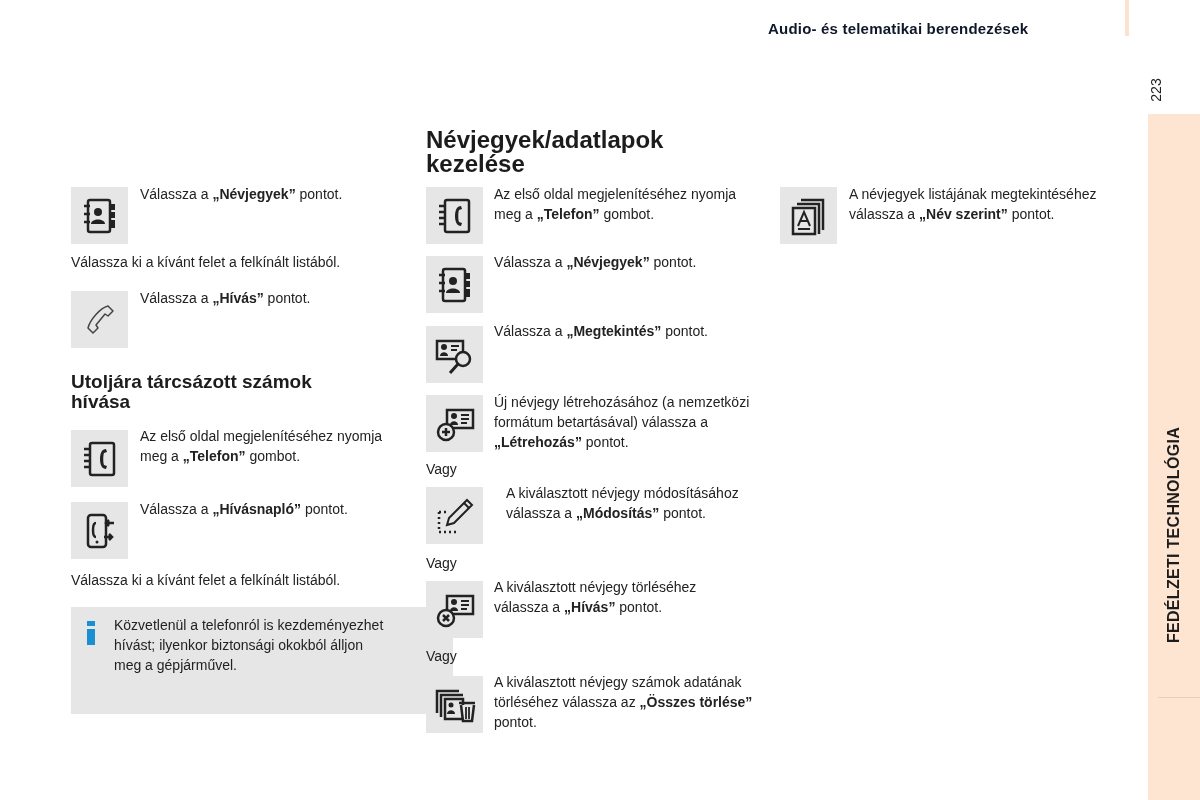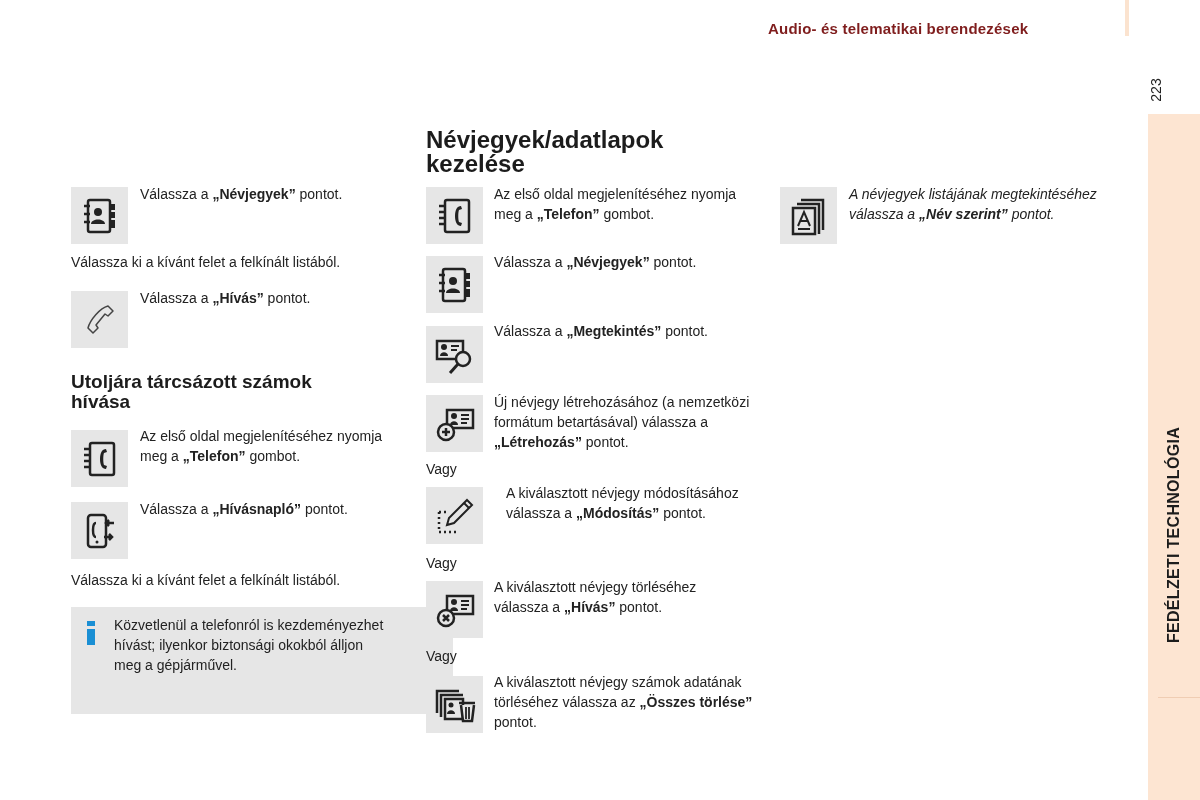--- a/index.html
+++ b/index.html
@@ -3,21 +3,21 @@
 <meta charset="utf-8">
 <style>
   html, body { margin:0; padding:0; }
   body {
     width:1200px; height:800px; position:relative; overflow:hidden;
     background:#ffffff; color:#222;
     font-family: "Liberation Sans", sans-serif;
   }
   .header-title {
     position:absolute; left:768px; top:20px;
-    font-size:15px; font-weight:bold; color:#7f1d1d; letter-spacing:0.2px;
+    font-size:15px; font-weight:bold; color:#0f172a; letter-spacing:0.2px;
   }
   .header-rule {
     position:absolute; left:1125px; top:0; width:4px; height:36px; background:#fbe3cf;
   }
   .page-number {
     position:absolute; left:1146px; top:74px; width:20px; height:30px;
     font-size:14px; color:#222;
   }
   .page-number span {
     display:block; transform:rotate(-90deg); transform-origin:center; text-align:center;
@@ -220,13 +220,13 @@
 <div class="txt" style="left:494px;top:672px;width:260px;"><span>A kiválasztott névjegy számok adatának törléséhez válassza az </span><b>„Összes törlése”</b><span> pontot.</span></div>
 
 <div class="icon-box" style="left:780px;top:187px;">
   <svg viewBox="0 0 44 44">
       <path d="M14 6h22v30" fill="none" stroke="#222" stroke-width="2.5"></path>
       <path d="M10 10h22v30" fill="none" stroke="#222" stroke-width="2.5"></path>
       <rect x="6" y="14" width="22" height="26" fill="none" stroke="#222" stroke-width="2.5"></rect>
       <path d="M11 32l6-14 6 14M13 27h8M11 35h12" stroke="#222" stroke-width="2" fill="none"></path>
     </svg>
 </div>
-<div class="txt" style="left:849px;top:184px;width:250px;font-style:italic;"><span>A névjegyek listájának megtekintéséhez válassza a </span><b>„Név szerint”</b><span> pontot.</span></div>
+<div class="txt" style="left:849px;top:184px;width:250px;"><span>A névjegyek listájának megtekintéséhez válassza a </span><b>„Név szerint”</b><span> pontot.</span></div>
 
 </body></html>

